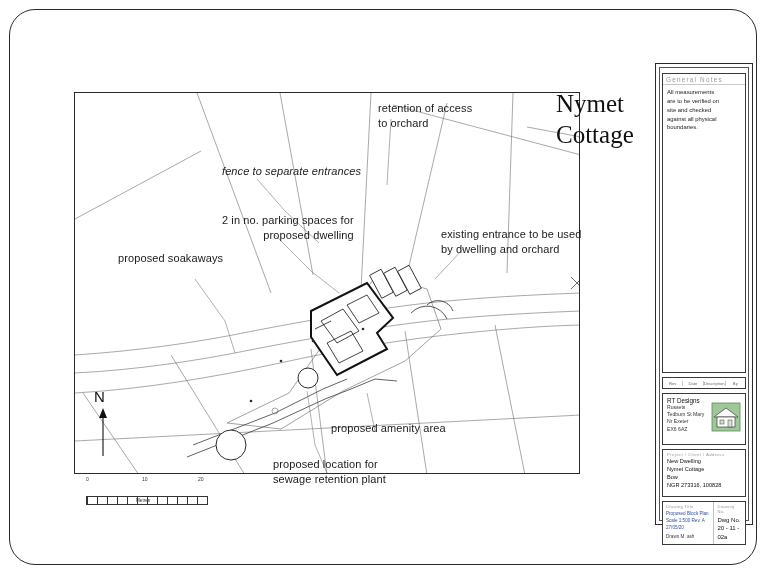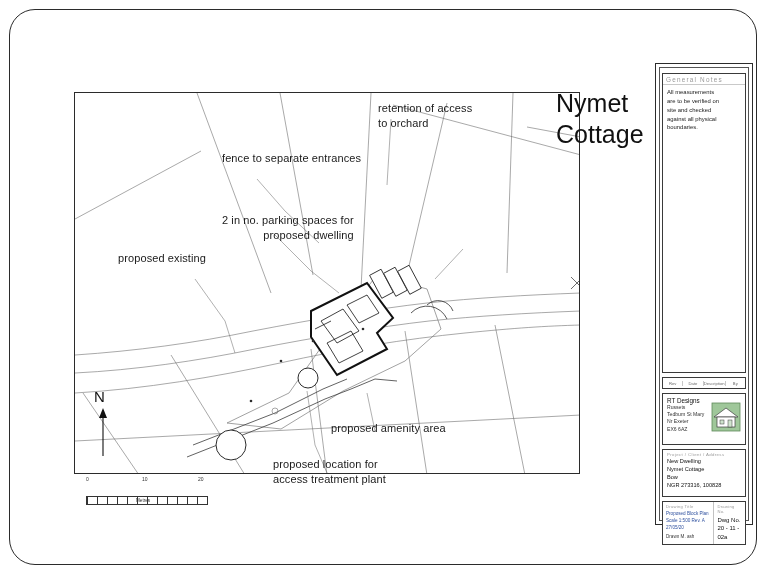--- a/index.html
+++ b/index.html
@@ -22,21 +22,21 @@
 
   
   .ann{
     position:absolute;font-size:11px;color:#1a1a1a;line-height:1.35;
     white-space:pre;letter-spacing:.1px;
   }
 
   
   .site-title{
     position:absolute;font-size:25px;color:#111;line-height:1.25;white-space:pre;
-    font-family:Liberation Sans, sans-serif;
+    font-family:Liberation Serif, serif;
   }
 
   
   .north-letter{position:absolute;font-size:15px;color:#111;}
 
   
   .scalebar{position:absolute;left:86px;top:487px;width:122px;}
   .scalebar .ticks{position:relative;height:9px;border:0.9px solid #333;box-sizing:border-box;background:
      repeating-linear-gradient(to right,#333 0 1px,transparent 1px 10px);}
   .scalebar .nums{position:relative;height:9px;}
@@ -164,27 +164,29 @@
         <path d="M502 190 l-6 -6 M502 190 l-6 6 M502 190 l6 -6 M502 190 l6 6"></path>
       </g>
     </svg>
   </div>
 
   <div class="site-title" style="left:556px;top:88px;">Nymet
 Cottage</div>
 
   <div class="ann" style="left:378px;top:101px;">retention of access
 to orchard</div>
-  <div class="ann" style="left:222px;top:151px;">fence to separate entrances</div>
+  <div class="ann" style="left:222px;top:164px;font-style:italic;">fence to separate entrances</div>
   <div class="ann" style="left:222px;top:213px;text-align:right;">2 in no. parking spaces for
 proposed dwelling</div>
-  <div class="ann" style="left:118px;top:251px;">proposed existing</div>
+  <div class="ann" style="left:441px;top:227px;">existing entrance to be used
+by dwelling and orchard</div>
+  <div class="ann" style="left:118px;top:251px;">proposed soakaways</div>
   <div class="ann" style="left:331px;top:421px;text-align:center;">proposed amenity area</div>
   <div class="ann" style="left:273px;top:457px;">proposed location for
-access treatment plant</div>
+sewage retention plant</div>
 
   <div class="north-letter" style="left:94px;top:388px;">N</div>
   <svg style="position:absolute;left:95px;top:408px;width:16px;height:48px;">
     <line x1="8" y1="48" x2="8" y2="6" stroke="#111" stroke-width="1.1"></line>
     <polygon points="8,0 4,10 12,10" fill="#111"></polygon>
   </svg>
 
   <div class="scalebar">
     <div class="nums">
       <span style="left:0px;">0</span>

